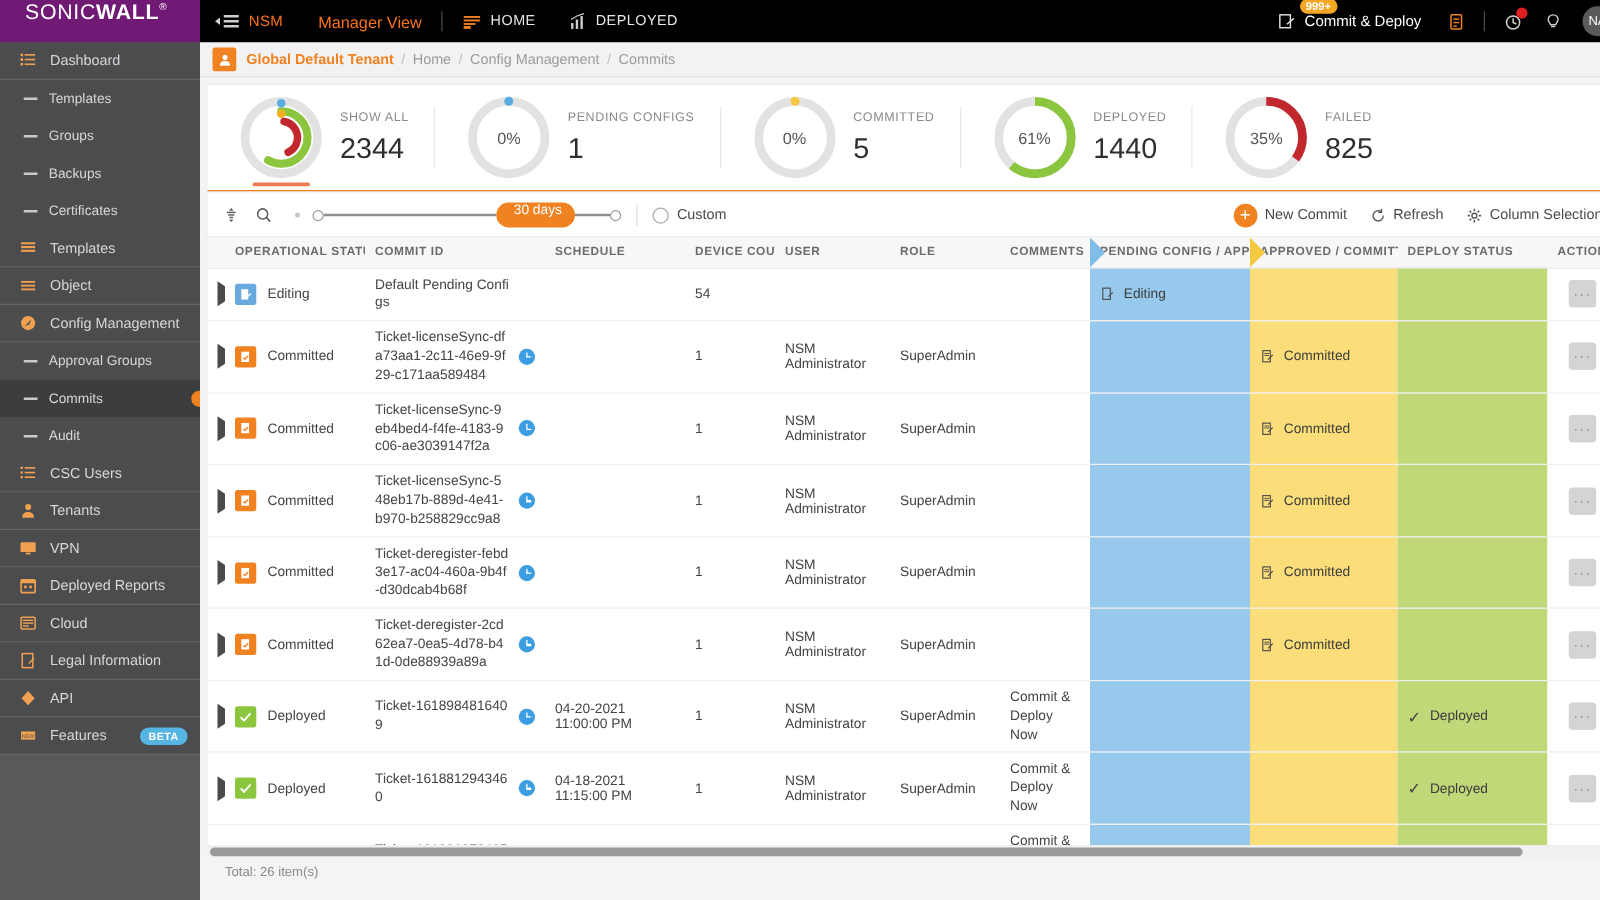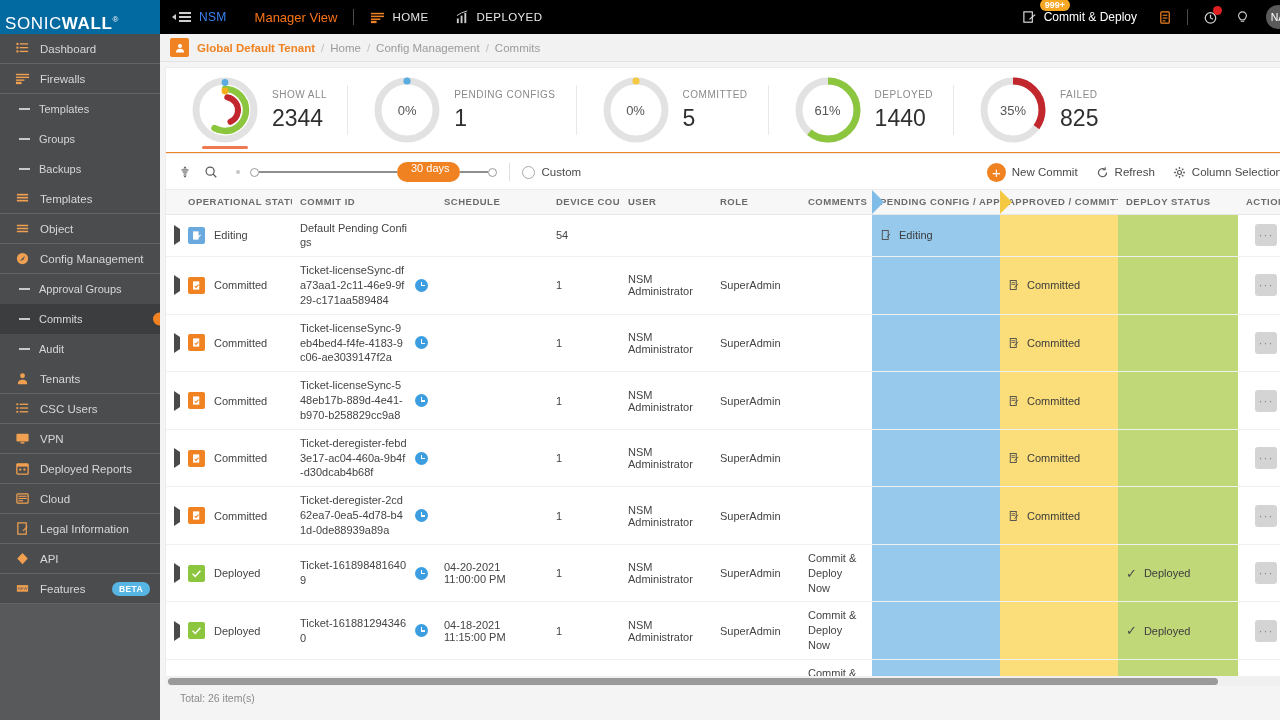--- a/index.html
+++ b/index.html
@@ -15,22 +15,22 @@
   
   .sidebar {
     width: 160px; height: 720px;
     background: #58595b;
     display: flex; flex-direction: column;
     flex: 0 0 160px;
     position: relative;
     overflow: hidden;
   }
   .brand {
-    height: 34px; background: #0369a1;
-    display: flex; align-items: flex-end; padding-left: 5px;
+    height: 34px; background: #701a75;
+    display: flex; align-items: flex-start; padding-left: 20px;
   }
   .brand-text {
     color: #ffffff; font-size: 17px; letter-spacing: 0.6px;
     font-weight: 300; white-space: nowrap;
   }
   .brand-text b { font-weight: 700; }
   .brand-reg { font-size: 8px; vertical-align: super; }
   .nav { flex: 1; }
   .nav-item {
     height: 30px; display: flex; align-items: center;
@@ -64,21 +64,21 @@
   
   .topbar {
     height: 34px; background: #000; display: flex; align-items: center;
     padding: 0 10px 0 12px; color: #e6e6e6; flex: 0 0 34px;
   }
   .tb-left { display: flex; align-items: center; gap: 0; }
   .collapse-ico { display:flex; align-items:center; gap:3px; margin-right: 8px; cursor:pointer;}
   .hamb { display: inline-block; }
   .hamb i { display: block; width: 12px; height: 1.6px; background: #cfcfcf; margin: 2.3px 0; }
   .tri-left { width:0;height:0;border-top:3.5px solid transparent;border-bottom:3.5px solid transparent;border-right:4px solid #cfcfcf; }
-  .tb-nsm { font-size: 12px; color: #3b82f6; letter-spacing: .3px; margin-right: 28px; }
+  .tb-nsm { font-size: 12px; color: #f97316; letter-spacing: .3px; margin-right: 28px; }
   .tb-mv { font-size: 13px; color: #f97316; margin-right: 16px; cursor:pointer; }
   .tb-sep { width: 1px; height: 16px; background: #4a4a4a; margin-right: 16px; }
   .tb-link { display: flex; align-items: center; gap: 7px; margin-right: 26px; font-size: 11.5px; letter-spacing: .4px; color: #e6e6e6; cursor:pointer;}
   .tb-right { margin-left: auto; display: flex; align-items: center; gap: 0; position: relative; }
   .badge999 {
     position: absolute; left: 18px; top: -6px;
     background: #f5a623; color: #fff; font-size: 9px; font-weight: bold;
     border-radius: 9px; padding: 1px 5px; z-index: 5;
   }
   .cd-btn { display: flex; align-items: center; gap: 7px; margin-right: 12px; font-size: 12px; color: #fff; cursor: pointer; }
@@ -230,42 +230,35 @@
               <rect x="1.5" y="2" width="2.2" height="2.2" fill="#f0a050"></rect>
               <rect x="5" y="2.4" width="9" height="1.4" fill="#f0a050"></rect>
               <rect x="1.5" y="6" width="2.2" height="2.2" fill="#f0a050"></rect>
               <rect x="5" y="6.4" width="9" height="1.4" fill="#f0a050"></rect>
               <rect x="1.5" y="10" width="2.2" height="2.2" fill="#f0a050"></rect>
               <rect x="5" y="10.4" width="9" height="1.4" fill="#f0a050"></rect>
             </svg>
           </span>
           <span>Dashboard</span>
         </div>
-        <div class="nav-item group-top">
-          <span class="nav-ico">
-            <svg class="ico-svg" viewBox="0 0 16 16">
-              <rect x="1" y="3" width="14" height="1.5" fill="#f0a050"></rect>
-              <rect x="1" y="6" width="14" height="1.5" fill="#f0a050"></rect>
-              <rect x="1" y="9" width="9" height="1.5" fill="#f0a050"></rect>
-              <rect x="1" y="11.5" width="6" height="2.5" fill="#f0a050"></rect>
-            </svg>
-          </span>
-          <span>Firewalls</span>
-        </div>
         <div class="nav-item sub">
           <span class="dash"></span>
           <span>Templates</span>
         </div>
         <div class="nav-item sub">
           <span class="dash"></span>
           <span>Groups</span>
         </div>
         <div class="nav-item sub">
           <span class="dash"></span>
           <span>Backups</span>
+        </div>
+        <div class="nav-item sub">
+          <span class="dash"></span>
+          <span>Certificates</span>
         </div>
         <div class="nav-item group-top">
           <span class="nav-ico">
             <svg class="ico-svg" viewBox="0 0 16 16">
               <rect x="2" y="3" width="12" height="1.8" fill="#f0a050"></rect>
               <rect x="2" y="6.2" width="12" height="1.8" fill="#f0a050"></rect>
               <rect x="2" y="9.4" width="12" height="1.8" fill="#f0a050"></rect>
             </svg>
           </span>
           <span>Templates</span>
@@ -294,42 +287,42 @@
           <span>Approval Groups</span>
         </div>
         <div class="nav-item sub active">
           <span class="dash"></span>
           <span>Commits</span>
           <span class="active-dot"></span>
         </div>
         <div class="nav-item sub">
           <span class="dash"></span>
           <span>Audit</span>
-        </div>
-        <div class="nav-item group-top">
-          <span class="nav-ico">
-            <svg class="ico-svg" viewBox="0 0 16 16">
-              <circle cx="8" cy="5" r="2.6" fill="#f0a050"></circle>
-              <path d="M3 14 C3 10.4 5.3 9.2 8 9.2 C10.7 9.2 13 10.4 13 14 Z" fill="#f0a050"></path>
-            </svg>
-          </span>
-          <span>Tenants</span>
         </div>
         <div class="nav-item group-top">
           <span class="nav-ico">
             <svg class="ico-svg" viewBox="0 0 16 16">
               <rect x="1.5" y="2.5" width="2" height="2" fill="#f0a050"></rect>
               <rect x="5" y="2.8" width="9" height="1.4" fill="#f0a050"></rect>
               <rect x="1.5" y="6.5" width="2" height="2" fill="#f0a050"></rect>
               <rect x="5" y="6.8" width="9" height="1.4" fill="#f0a050"></rect>
               <rect x="1.5" y="10.5" width="2" height="2" fill="#f0a050"></rect>
               <rect x="5" y="10.8" width="9" height="1.4" fill="#f0a050"></rect>
             </svg>
           </span>
           <span>CSC Users</span>
+        </div>
+        <div class="nav-item group-top">
+          <span class="nav-ico">
+            <svg class="ico-svg" viewBox="0 0 16 16">
+              <circle cx="8" cy="5" r="2.6" fill="#f0a050"></circle>
+              <path d="M3 14 C3 10.4 5.3 9.2 8 9.2 C10.7 9.2 13 10.4 13 14 Z" fill="#f0a050"></path>
+            </svg>
+          </span>
+          <span>Tenants</span>
         </div>
         <div class="nav-item group-top">
           <span class="nav-ico">
             <svg class="ico-svg" viewBox="0 0 16 16">
               <rect x="1.5" y="3" width="13" height="8.2" rx="1" fill="#f0a050"></rect>
               <rect x="6" y="11.8" width="4" height="1.6" fill="#f0a050"></rect>
             </svg>
           </span>
           <span>VPN</span>
         </div>

